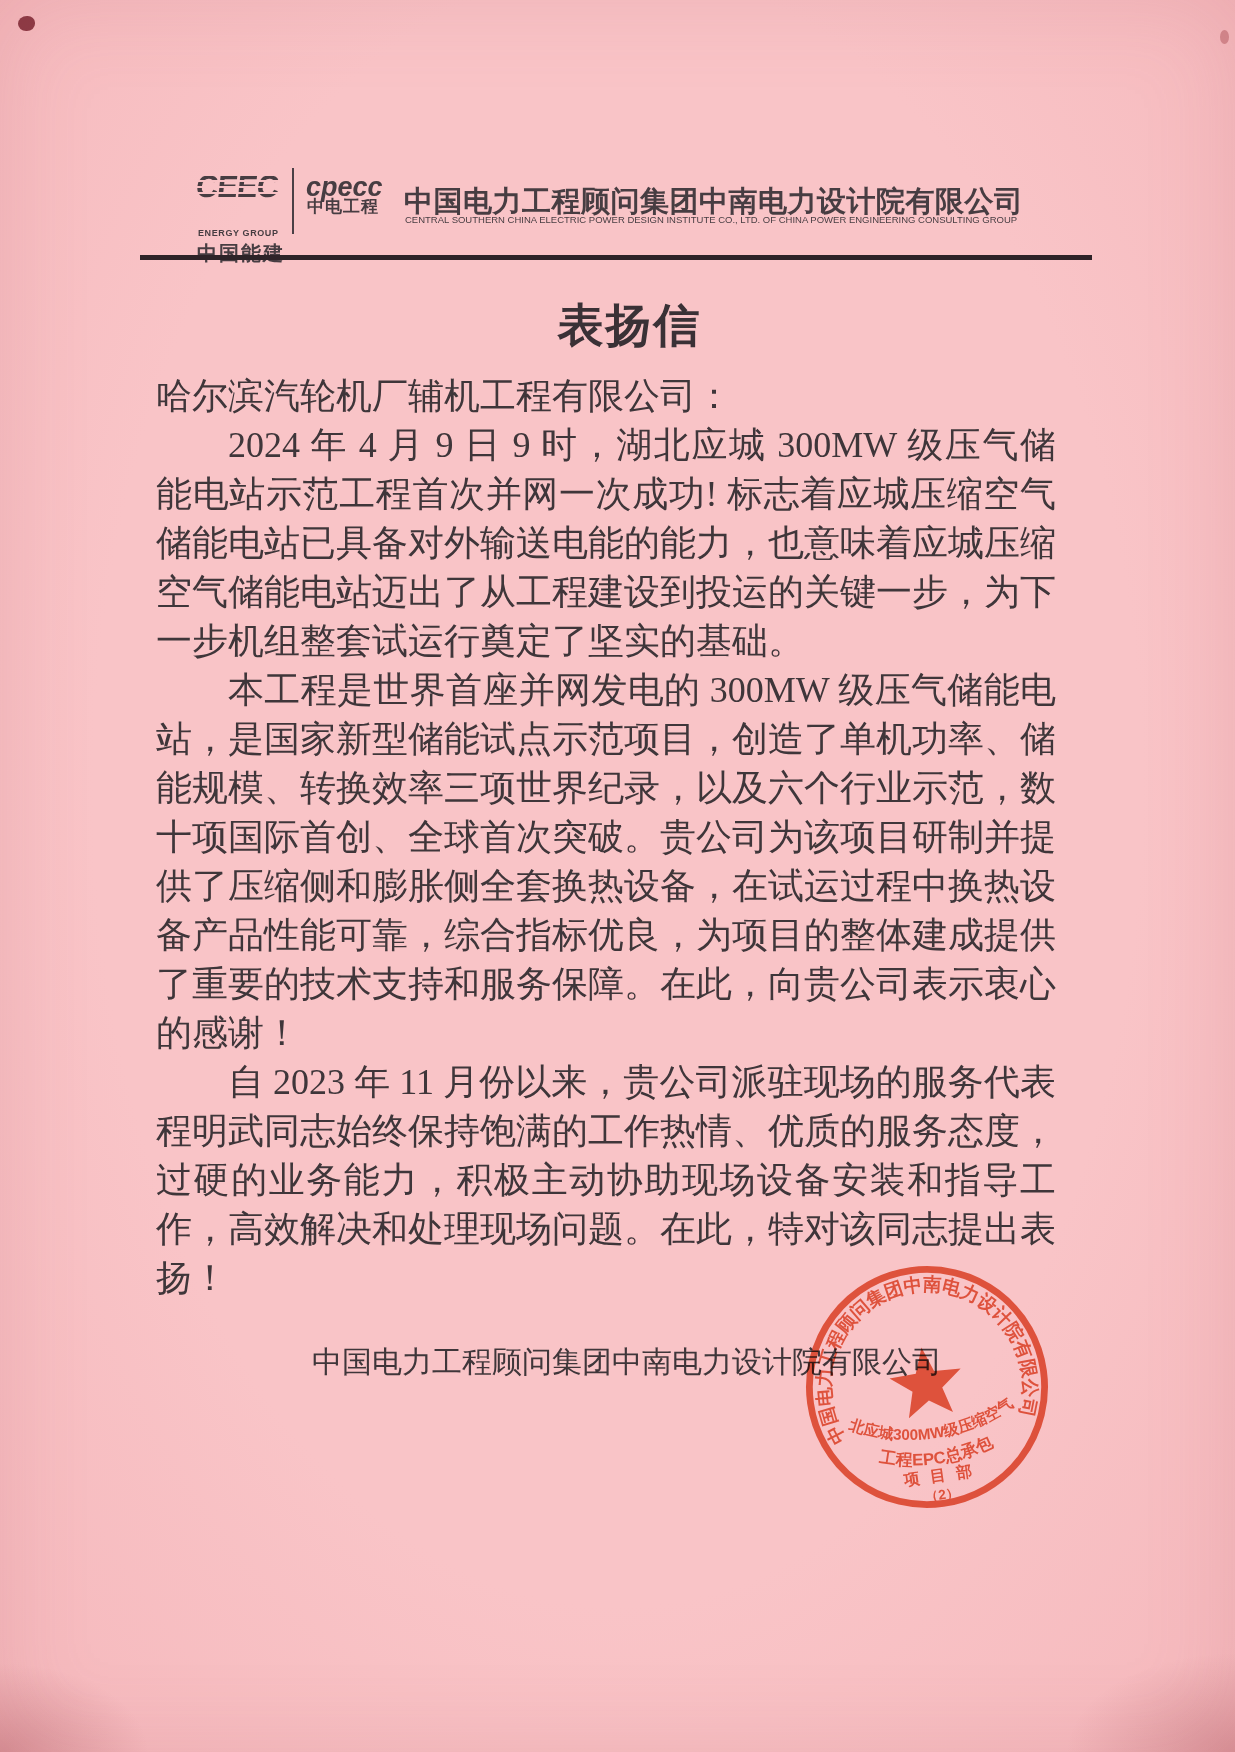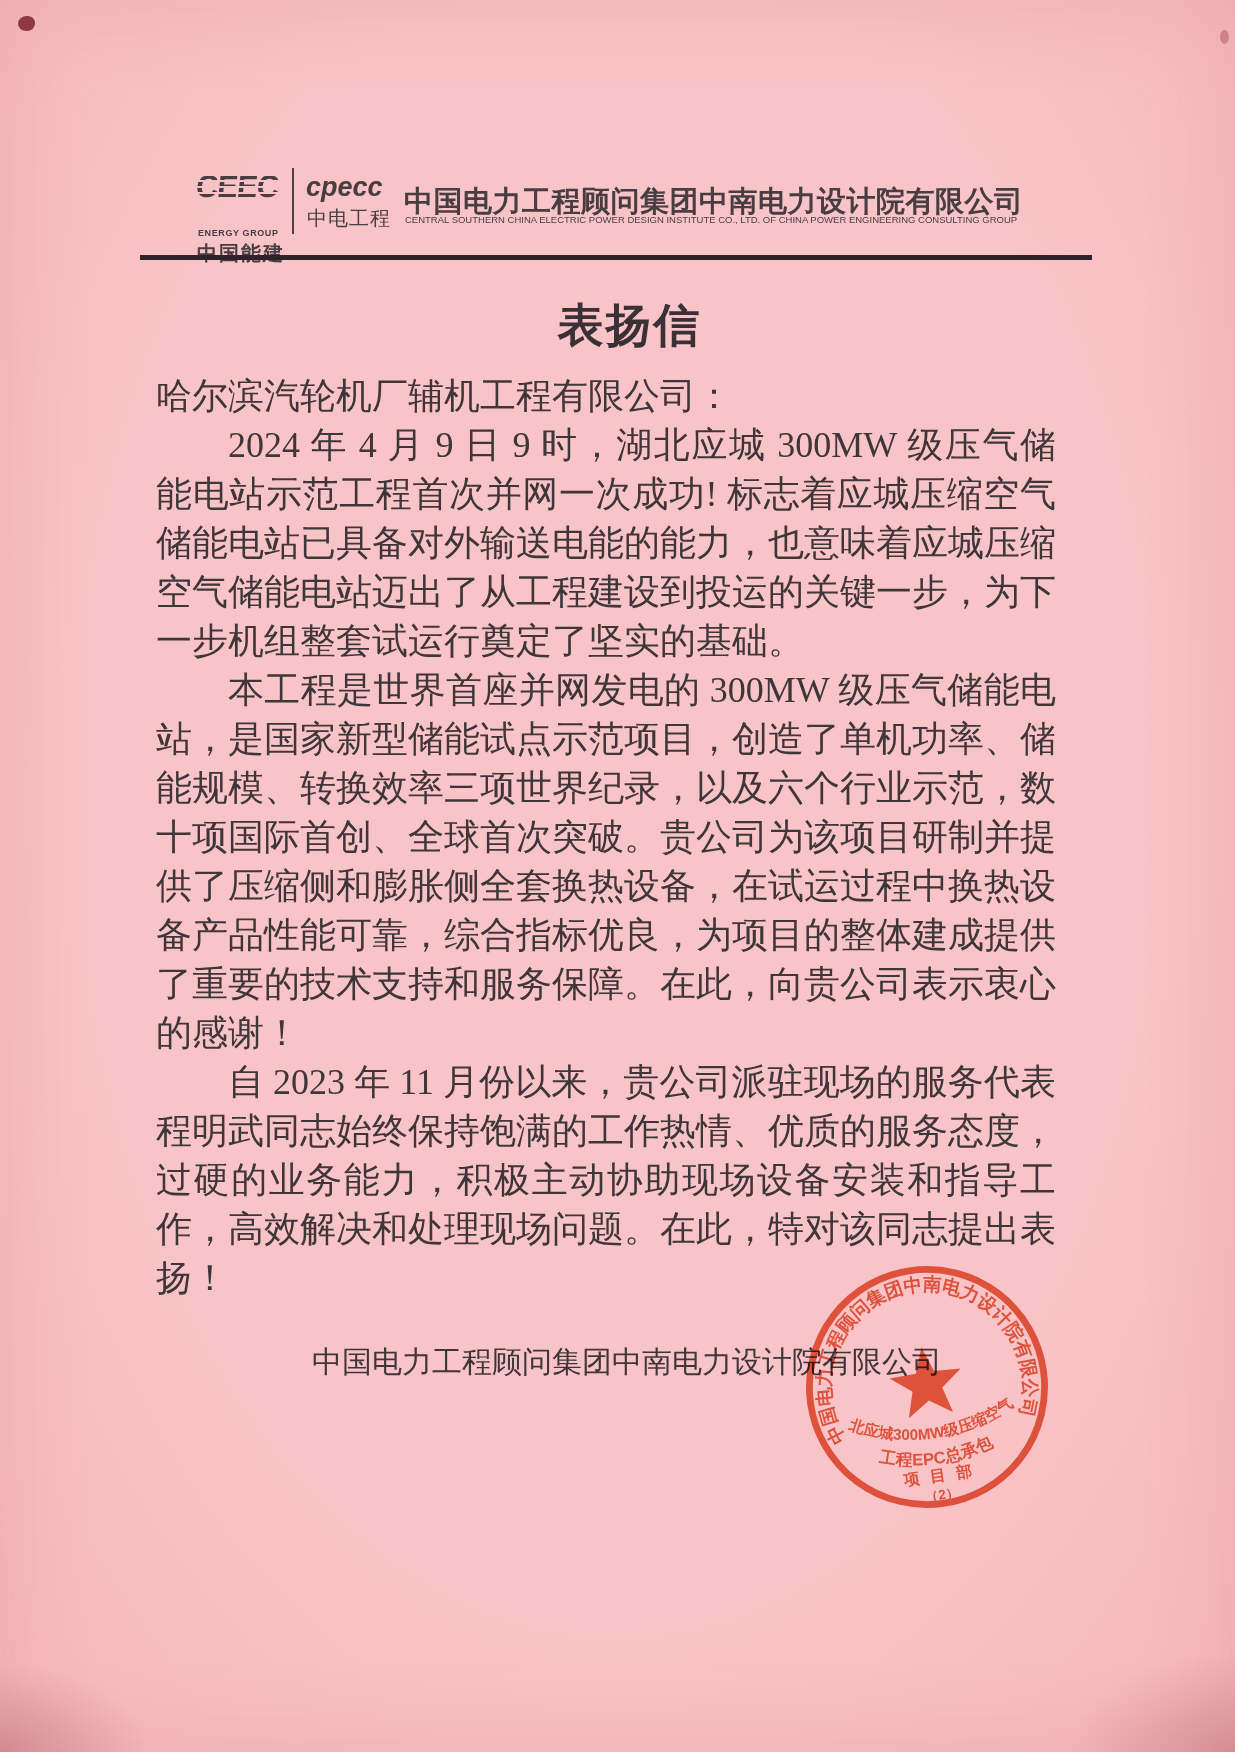--- a/index.html
+++ b/index.html
@@ -27,21 +27,21 @@
     position:absolute;left:196px;top:170px;width:92px;height:34px;
     font-weight:900;font-size:31px;letter-spacing:-1px;line-height:34px;
     transform:skewX(-6deg);
     background:repeating-linear-gradient(180deg,#473d42 0 4px,#f8c1c4 4px 6px);
     -webkit-background-clip:text;background-clip:text;color:transparent;
   }
   .ceec-cn{position:absolute;left:197px;top:204px;font-size:20px;font-weight:700;letter-spacing:2px;margin-top:36px;}
   .ceec-en{position:absolute;left:198px;top:228px;font-size:9px;font-weight:700;letter-spacing:.6px;}
   .logo-sep{position:absolute;left:292px;top:168px;width:2px;height:66px;background:#4a4046;}
   .cpecc-mark{position:absolute;left:306px;top:172px;font-size:27px;font-weight:900;font-style:italic;letter-spacing:0px;}
-  .cpecc-cn{position:absolute;left:307px;top:205px;font-size:20px;font-weight:400;letter-spacing:1px;}
+  .cpecc-cn{position:absolute;left:307px;top:195px;font-size:17px;font-weight:700;letter-spacing:1px;}
   .company-cn{position:absolute;left:404px;top:182px;font-size:29px;font-weight:700;letter-spacing:.5px;white-space:nowrap;}
   .company-en{position:absolute;left:405px;top:214px;font-size:9.5px;font-weight:400;letter-spacing:0;white-space:nowrap;}
   .rule{position:absolute;left:140px;top:255px;width:952px;height:5px;background:#2e2328;}
   
   .title{position:absolute;left:0;top:283px;width:1235px;margin:12px;text-align:center;
          font-size:46px;font-weight:700;letter-spacing:2px;color:#3a3136;}
   .body{position:absolute;left:156px;top:372px;width:900px;
         font-size:36px;line-height:49px;text-align:justify;text-justify:inter-ideograph;}
   .body p{margin:0;}
   .body .para{text-indent:2em;font-family:Liberation Serif, serif;}

